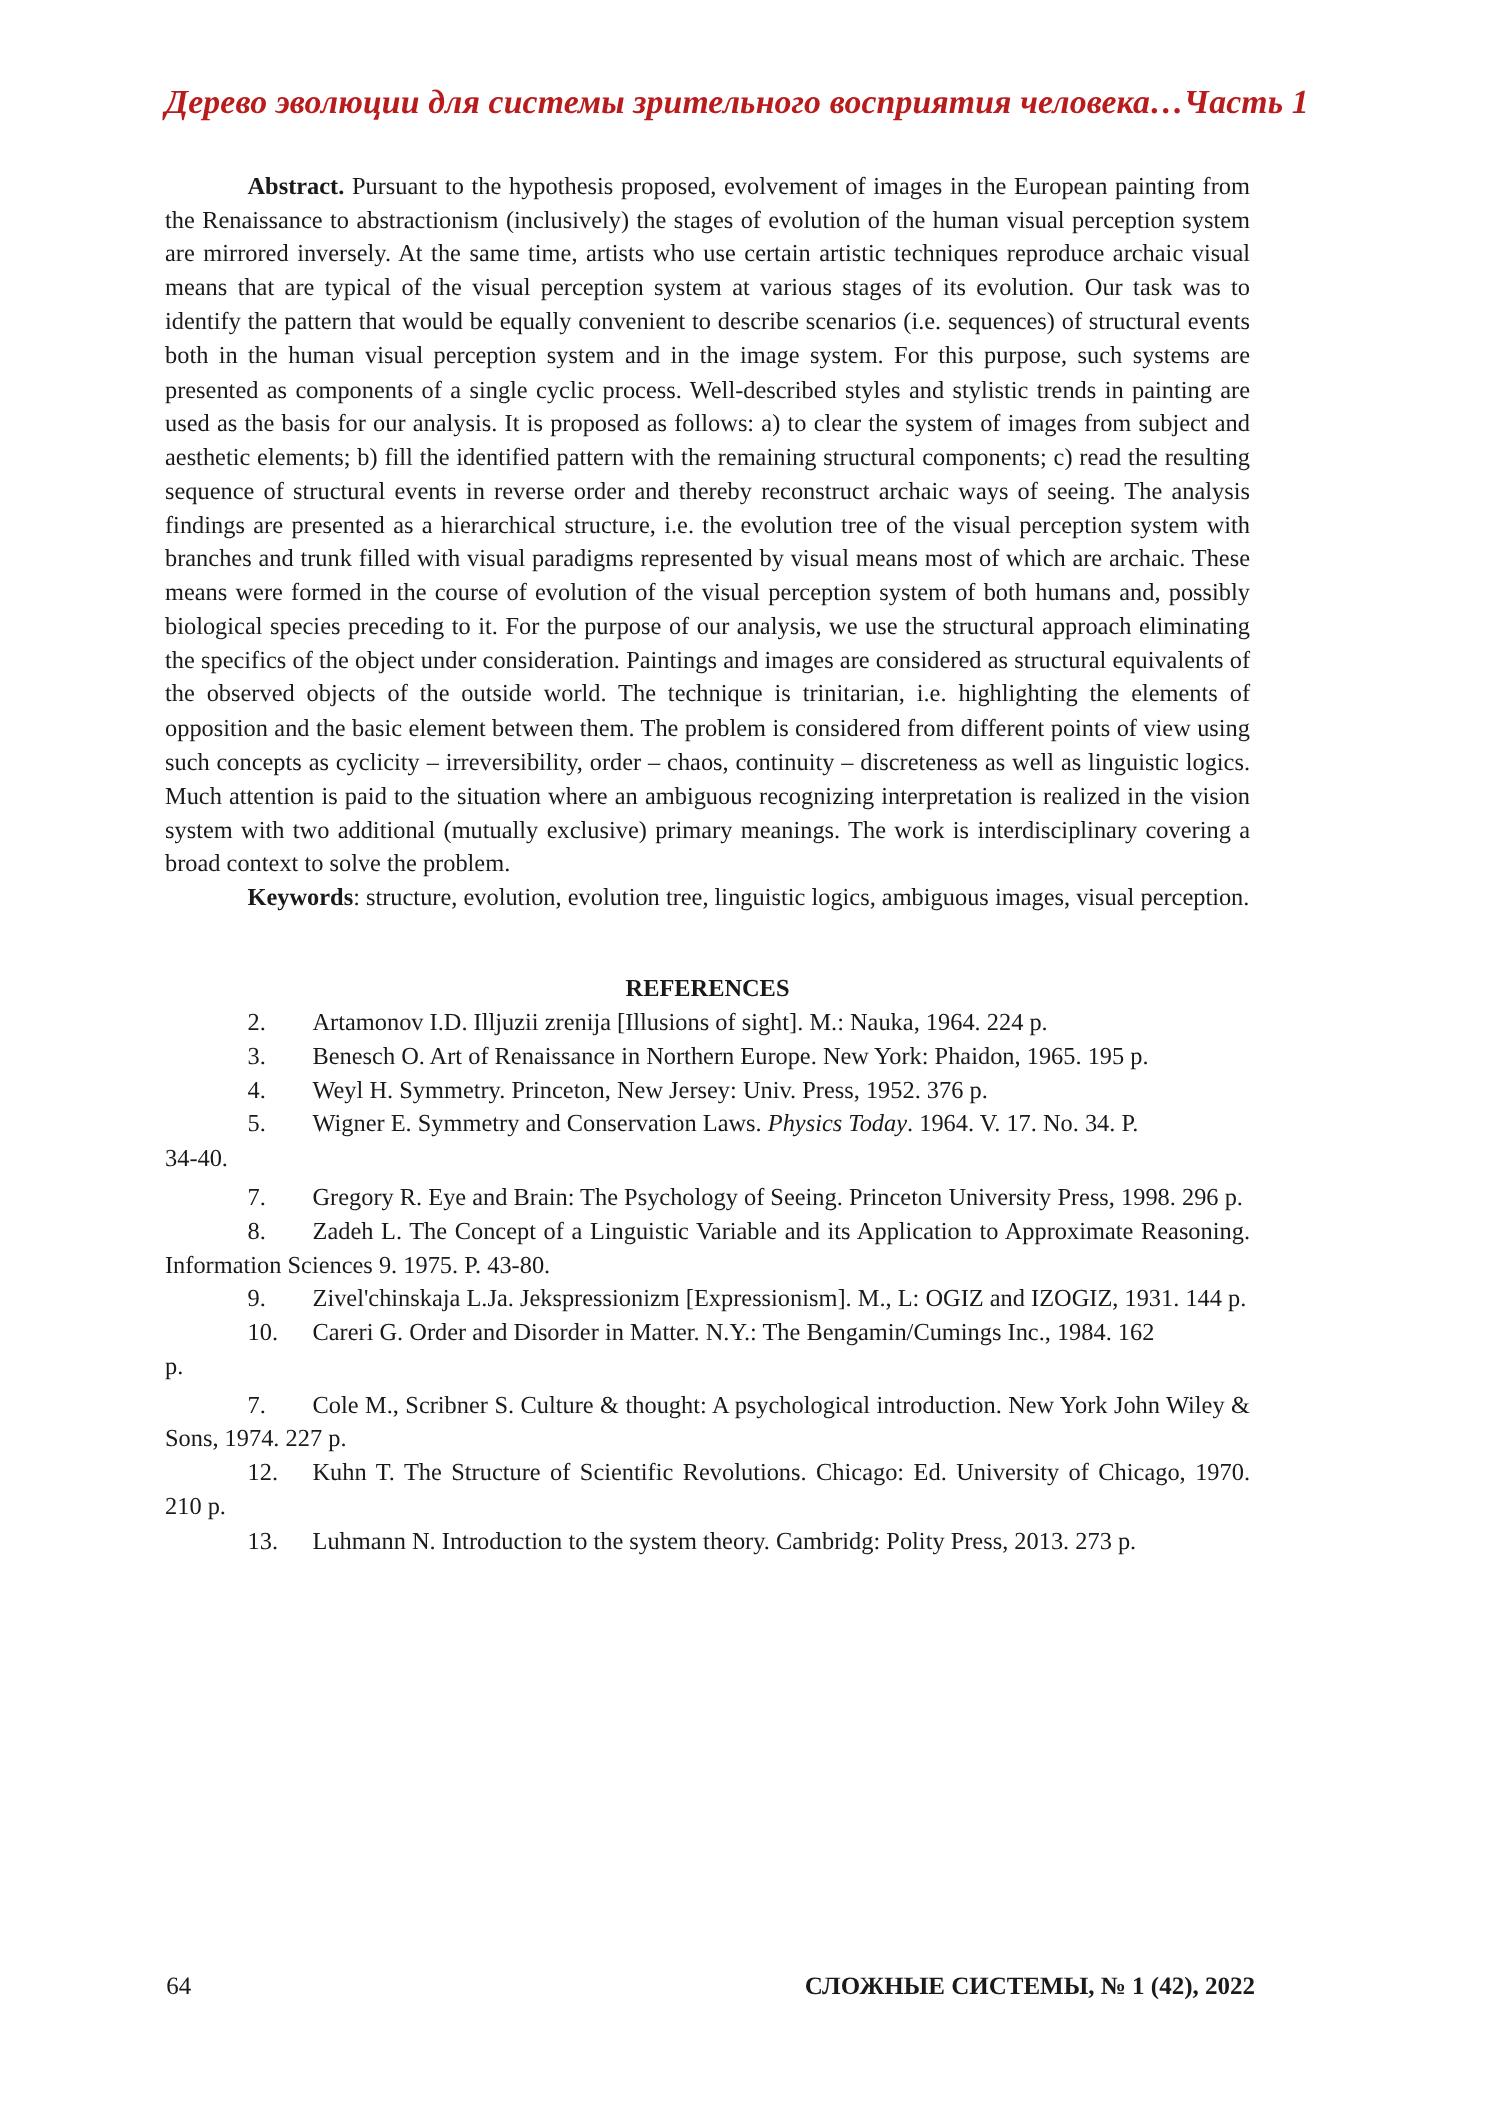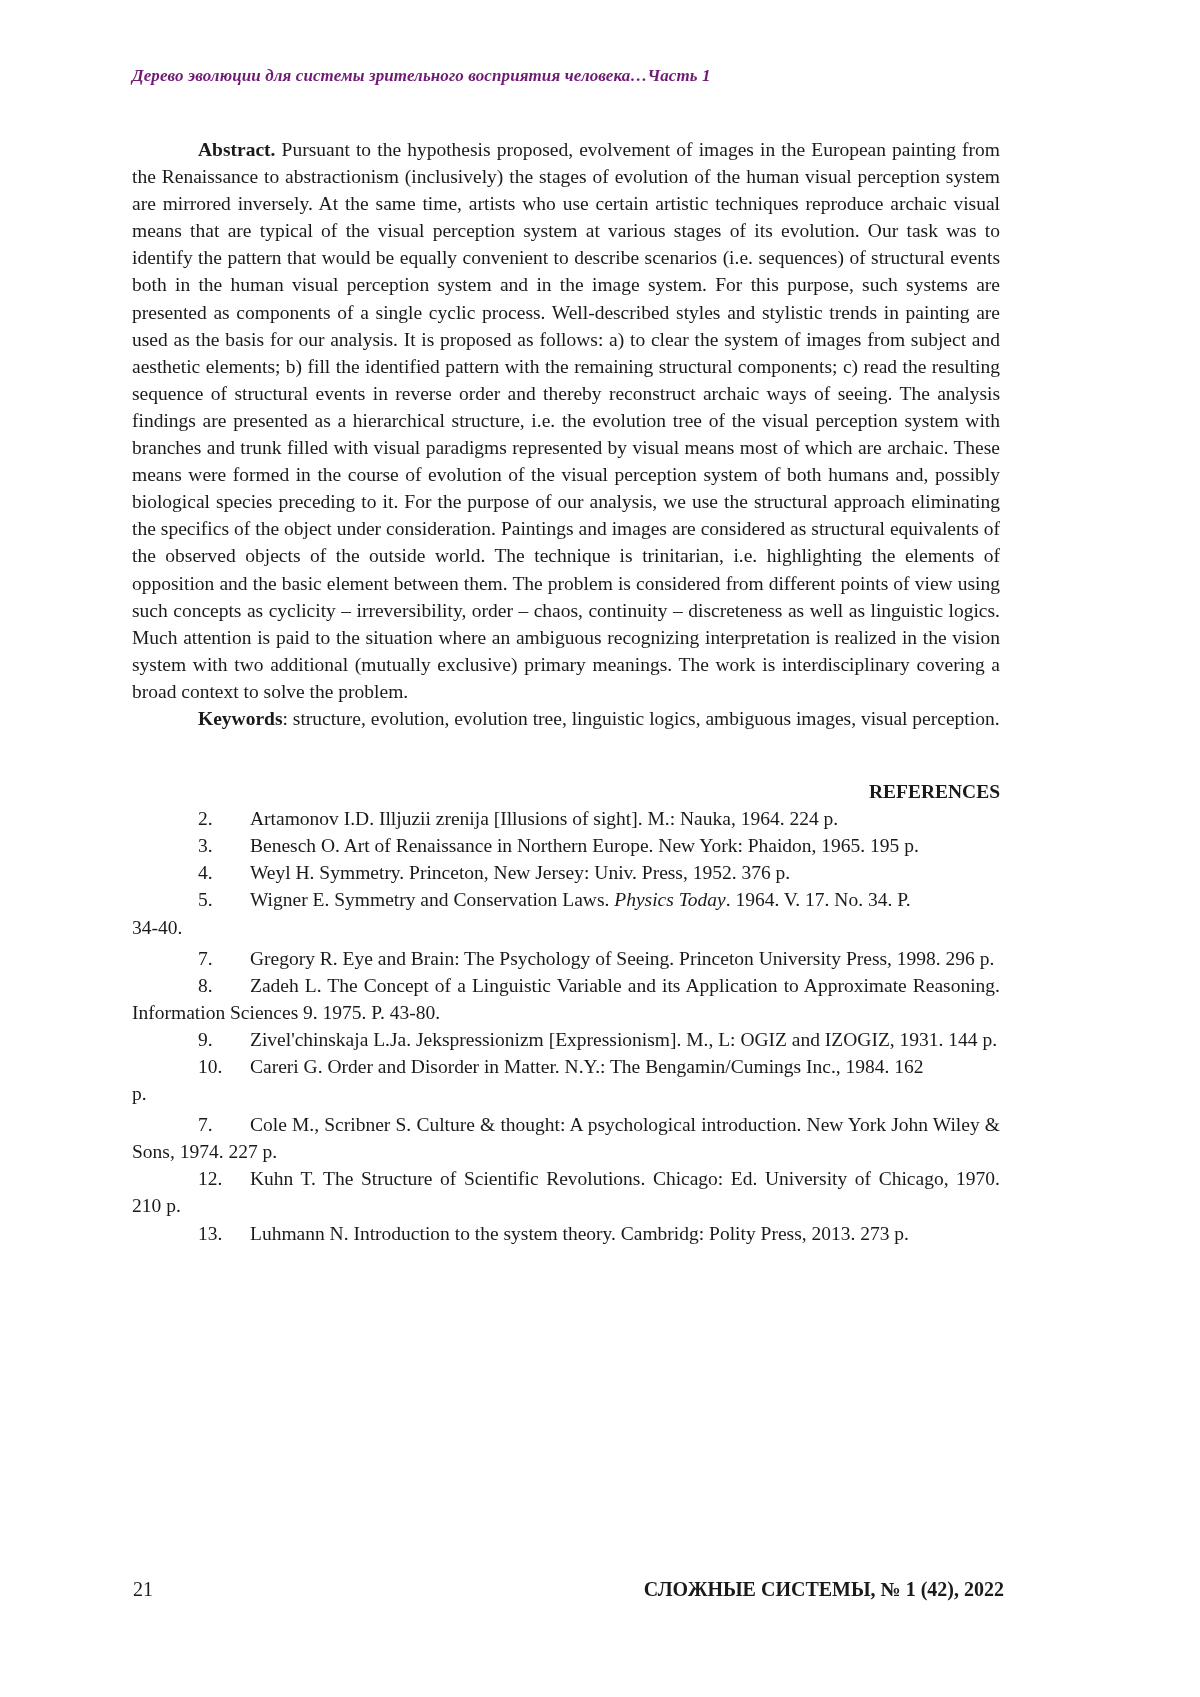--- a/index.html
+++ b/index.html
@@ -8,44 +8,44 @@
       height: 1697px;
       position: relative;
       font-family: "Liberation Serif", "DejaVu Serif", serif;
       color: #1a1a1a;
       overflow: hidden;
     }
     .running-header {
       position: absolute;
       left: 132px;
       top: 66px;
-      font-size: 17px;
+      font-size: 27px;
       font-style: italic;
       font-weight: bold;
-      color: #701a75;
+      color: #b91c1c;
       letter-spacing: 0.1px;
       white-space: nowrap;
     }
     .content {
       position: absolute;
       left: 132px;
       top: 136px;
       width: 868px;
       font-size: 19.5px;
       line-height: 27.1px;
     }
     .para {
       margin: 0;
       text-align: justify;
       text-indent: 66px;
     }
     .lead { font-weight: bold; }
     .refs-title {
       margin: 46px 0 0 0;
-      text-align: right;
+      text-align: center;
       font-weight: bold;
       font-size: 19.5px;
     }
     .ref {
       margin: 0;
       text-align: justify;
       text-indent: 66px;
     }
     .ref .num {
       display: inline-block;
@@ -93,14 +93,14 @@
     <p class="ref"><span class="num">7.</span><span>Gregory R. Eye and Brain: The Psychology of Seeing. Princeton University Press, 1998. 296 p.</span></p>
     <p class="ref"><span class="num">8.</span><span>Zadeh L. The Concept of a Linguistic Variable and its Application to Approximate Reasoning. Information Sciences 9. 1975. P. 43-80.</span></p>
     <p class="ref"><span class="num">9.</span><span>Zivel'chinskaja L.Ja. Jekspressionizm [Expressionism]. M., L: OGIZ and IZOGIZ, 1931. 144 p.</span></p>
     <p class="ref"><span class="num">10.</span><span>Careri G. Order and Disorder in Matter. N.Y.: The Bengamin/Cumings Inc., 1984. 162</span><span class="trail">p.</span></p>
     <p class="ref"><span class="num">7.</span><span>Cole M., Scribner S. Culture &amp; thought: A psychological introduction. New York  John Wiley &amp; Sons, 1974. 227 p.</span></p>
     <p class="ref"><span class="num">12.</span><span>Kuhn T. The Structure of Scientific Revolutions. Chicago: Ed. University of Chicago, 1970.  210 p.</span></p>
     <p class="ref"><span class="num">13.</span><span>Luhmann N. Introduction to the system theory. Cambridg: Polity Press, 2013.  273 p.</span></p>
   </div>
 </div>
 
-<div class="footer-left">21</div>
+<div class="footer-left">64</div>
 <div class="footer-right">СЛОЖНЫЕ СИСТЕМЫ, № 1 (42), 2022</div>
 
 </body></html>

